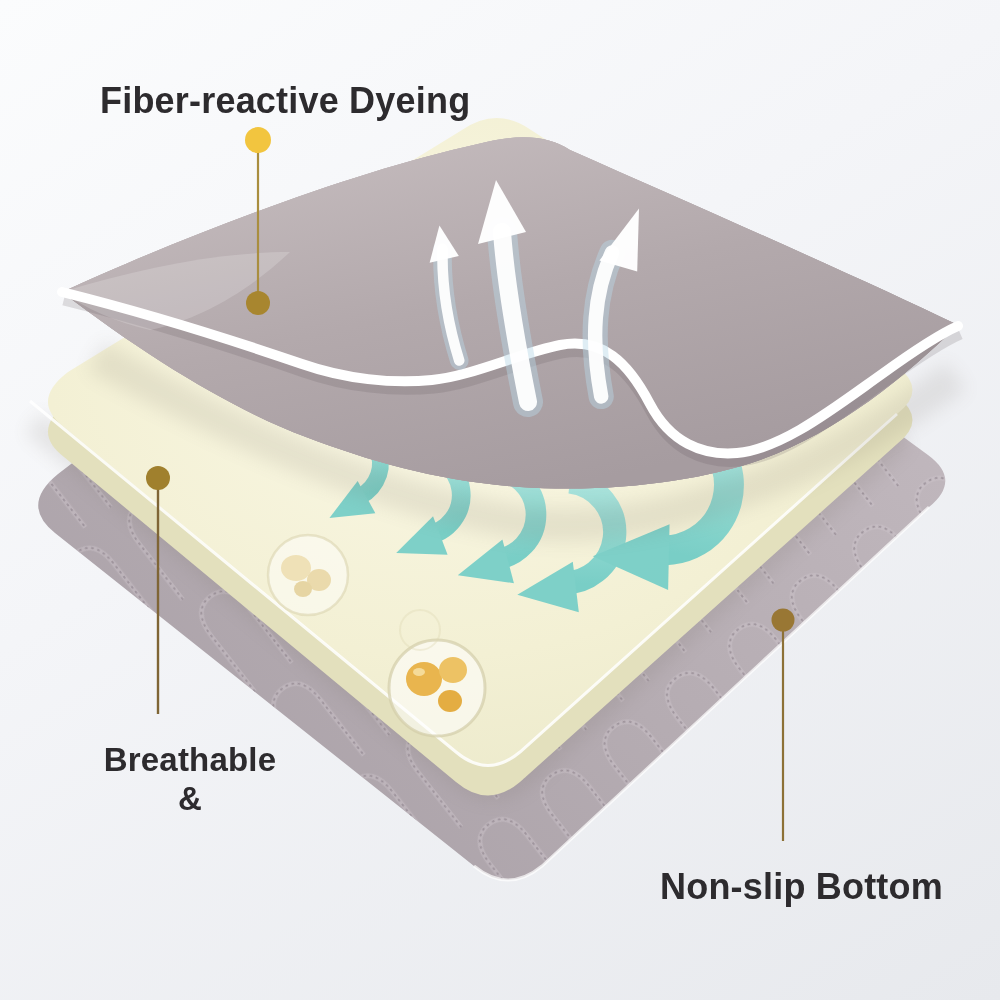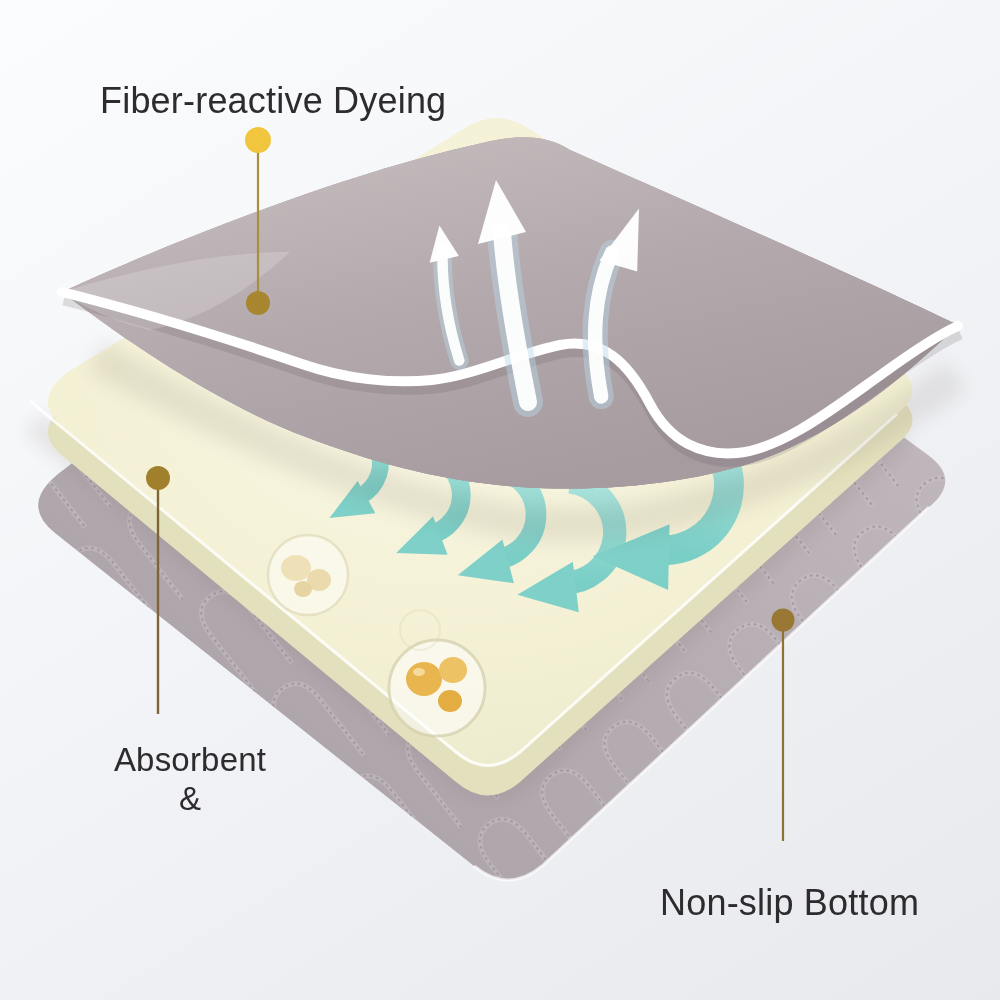--- a/index.html
+++ b/index.html
@@ -6,29 +6,29 @@
   body{font-family:"Liberation Sans",sans-serif;}
   .stage{
     position:relative;
     width:1000px;height:1000px;
     overflow:hidden;
     background:linear-gradient(148deg,#fbfcfd 0%,#f4f5f8 40%,#e7e9ed 100%);
   }
   .stage svg{position:absolute;left:0;top:0;}
   .label{
     position:absolute;
-    font-weight:400;
+    font-weight:700;
     color:#2d2b2e;
     letter-spacing:.2px;
     white-space:nowrap;
   }
   .label-fiber{left:100px;top:80px;font-size:36px;}
   .label-absorbent{left:55px;top:740px;width:270px;font-size:33px;line-height:39px;text-align:center;white-space:normal;}
   .label-absorbent div{display:block;}
-  .label-nonslip{left:660px;top:866px;font-size:36px;margin-top:16px;}
+  .label-nonslip{left:660px;top:866px;font-size:36px;}
 </style>
 </head>
 <body>
 
 <div class="stage">
 
   <svg width="1000" height="1000" viewBox="0 0 1000 1000">
     <defs>
       <linearGradient id="gradBot" x1="1" y1="0" x2="0" y2="1">
         <stop offset="0" stop-color="#c6bdc3"></stop>
@@ -179,18 +179,18 @@
     </g>
     <g>
       <line x1="783" y1="631" x2="783" y2="841" stroke="#8d7136" stroke-width="2.2"></line>
       <circle cx="783" cy="620" r="11.5" fill="#997734"></circle>
     </g>
   </svg>
 
   <div class="label label-fiber">Fiber-reactive Dyeing</div>
 
   <div class="label label-absorbent">
-    <div>Absorbent</div>
+    <div>Breathable</div>
     <div>&amp;</div>
   </div>
 
   <div class="label label-nonslip">Non-slip Bottom</div>
 </div>
 
 </body></html>

